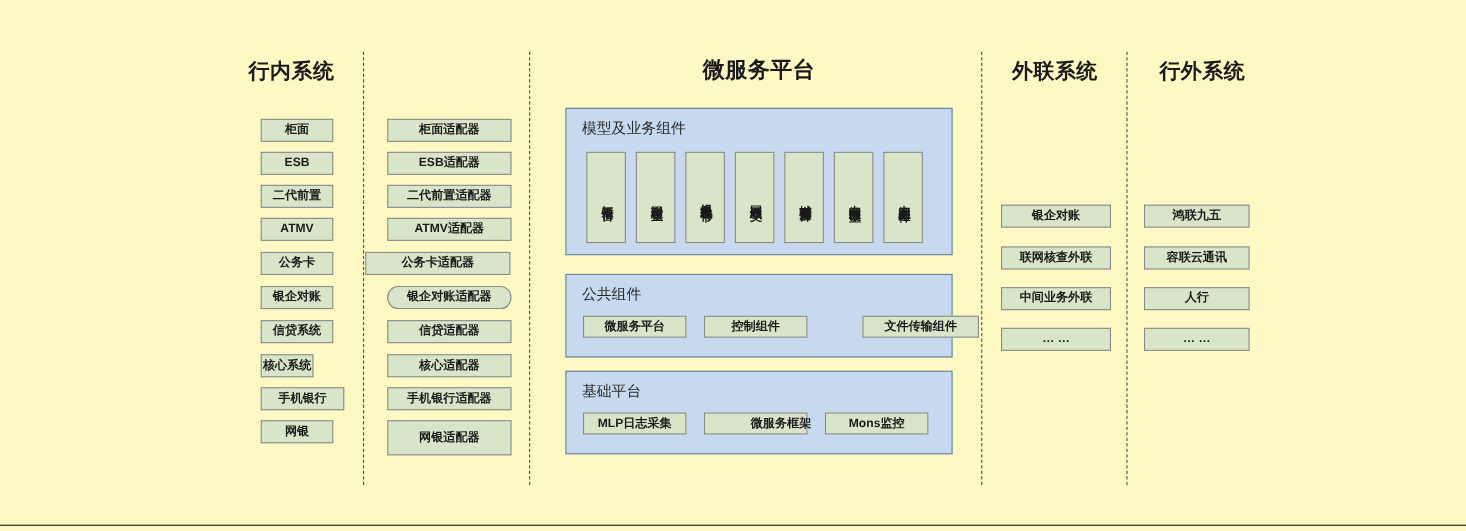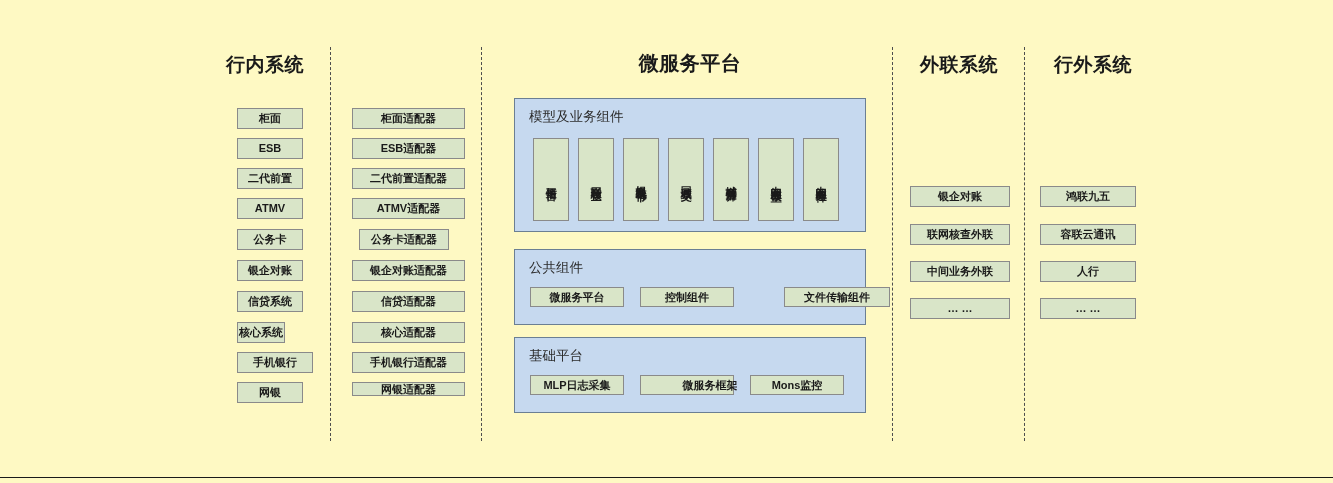--- a/index.html
+++ b/index.html
@@ -121,26 +121,26 @@
   <div class="node" style="left:237px; top:260px;  width:66px; height:21px;">银企对账</div>
   <div class="node" style="left:237px; top:291px;  width:66px; height:21px;">信贷系统</div>
   <div class="node" style="left:237px; top:322px;  width:48px; height:21px;">核心系统</div>
   <div class="node" style="left:237px; top:352px;  width:76px; height:21px;">手机银行</div>
   <div class="node" style="left:237px; top:382px;  width:66px; height:21px;">网银</div>
 
   <div class="node" style="left:352px; top:108px;  width:113px; height:21px;">柜面适配器</div>
   <div class="node" style="left:352px; top:138px;  width:113px; height:21px;">ESB适配器</div>
   <div class="node" style="left:352px; top:168px;  width:113px; height:21px;">二代前置适配器</div>
   <div class="node" style="left:352px; top:198px;  width:113px; height:21px;">ATMV适配器</div>
-  <div class="node" style="left:359px; top:229px;  width:90px; height:21px;">公务卡适配器</div>
-  <div class="node" style="left:352px; top:260px;  width:113px; height:21px;">银企对账适配器</div>
+  <div class="node" style="left:332px; top:229px;  width:132px; height:21px;">公务卡适配器</div>
+  <div class="node" style="left:352px; top:260px;  width:113px; height:21px;border-radius:10px;">银企对账适配器</div>
   <div class="node" style="left:352px; top:291px;  width:113px; height:21px;">信贷适配器</div>
   <div class="node" style="left:352px; top:322px;  width:113px; height:21px;">核心适配器</div>
   <div class="node" style="left:352px; top:352px;  width:113px; height:21px;">手机银行适配器</div>
-  <div class="node" style="left:352px; top:382px;  width:113px; height:14px;">网银适配器</div>
+  <div class="node" style="left:352px; top:382px;  width:113px; height:32px;">网银适配器</div>
 
   <div class="panel" style="left:514px; top:98px; width:352px; height:134px;">
     <div class="panel-title">模型及业务组件</div>
   </div>
   <div class="node vert" style="left:533px; top:138px; width:36px; height:83px;">短信平台</div>
   <div class="node vert" style="left:578px; top:138px; width:36px; height:83px;">联网核查</div>
   <div class="node vert" style="left:623px; top:138px; width:36px; height:83px;">银联及银行卡</div>
   <div class="node vert" style="left:668px; top:138px; width:36px; height:83px;">同城票交</div>
   <div class="node vert" style="left:713px; top:138px; width:36px; height:83px;">城商行清算</div>
   <div class="node vert" style="left:758px; top:138px; width:36px; height:83px;">中间业务模型</div>

